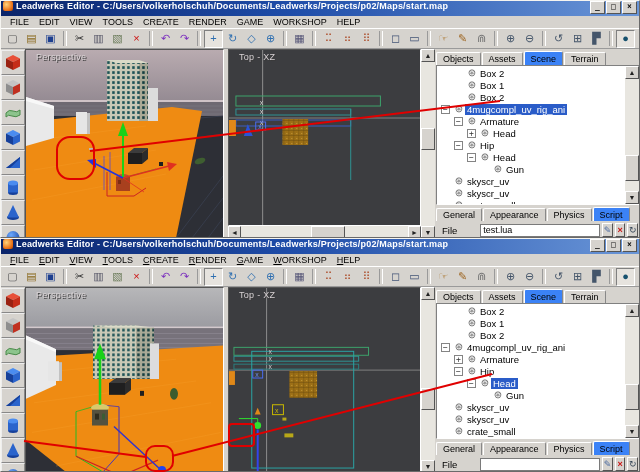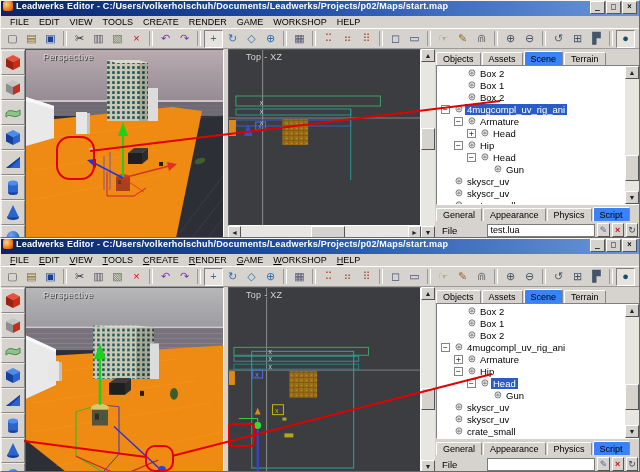--- a/index.html
+++ b/index.html
@@ -32,21 +32,21 @@
   .tsep{width:2px;height:15px;margin:0 3px;flex:none;
         border-left:1px solid #9a9a9a;border-right:1px solid #fff;}
   
   .content{display:flex;position:relative;}
   .shapebar{width:24px;flex:none;display:flex;flex-direction:column;align-items:center;
             padding-top:1px;background:#d6d3ce;}
   .sbtn{width:22px;height:23px;flex:none;display:flex;align-items:center;justify-content:center;
         border:1px solid #eee;border-right-color:#888;border-bottom-color:#888;background:#d6d3ce;}
   .viewport{position:relative;border:1px solid #555;border-right-color:#fff;border-bottom-color:#fff;
             box-sizing:border-box;overflow:hidden;background:#2d2f36;}
-  .vp-label{position:absolute;top:2px;left:17px;font-size:9px;color:#d8d2d4;
+  .vp-label{position:absolute;top:2px;left:10px;font-size:9px;color:#d8d2d4;
             text-shadow:1px 1px 0 #3a3a3a;letter-spacing:.3px;}
   .persp{width:199px;flex:none;}
   .splitter{width:4px;flex:none;background:#d6d3ce;}
   .topxzcol{width:193px;flex:none;display:flex;flex-direction:column;}
   .topxz{width:100%;}
   svg.scene{display:block;width:100%;height:100%;}
   
   .vscroll{width:14px;flex:none;display:flex;flex-direction:column;background:#e8e6e0;}
   .sarrow{width:14px;height:13px;flex:none;background:#d6d3ce;border:1px solid #fff;
           border-right-color:#555;border-bottom-color:#555;font-size:7px;line-height:11px;
@@ -74,21 +74,21 @@
             font-size:8px;line-height:7px;text-align:center;color:#333;box-sizing:border-box;
             margin-right:3px;font-family:"DejaVu Sans Mono",monospace;}
   .exspace{width:12px;flex:none;}
   .entity-ic{width:12px;flex:none;font-size:10px;line-height:10px;color:#666;text-align:center;}
   .tree-label{padding:0 2px;}
   .tree-label.selected{background:#2a5cc8;color:#fff;}
   .bottomtabs{height:15px;display:flex;align-items:flex-end;flex:none;margin-top:1px;}
   .filerow{height:18px;display:flex;align-items:center;flex:none;background:#d6d3ce;
            padding:0 2px;}
   .filelabel{font-size:9.5px;width:58px;padding-left:4px;color:#000;}
-  .fileinput{width:108px;height:13px;border:1px solid #7a7a7a;background:#fff;font-size:9px;
+  .fileinput{width:120px;height:13px;border:1px solid #7a7a7a;background:#fff;font-size:9px;
              font-family:"Liberation Sans",sans-serif;padding:0 2px;box-sizing:border-box;}
   .fbtn{width:15px;height:14px;margin-left:2px;background:#d6d3ce;border:1px solid #fff;
         border-right-color:#555;border-bottom-color:#555;font-size:9px;line-height:12px;
         text-align:center;box-sizing:border-box;}
   
   #annotations{position:absolute;inset:0;z-index:60;pointer-events:none;}
 </style>
 </head>
 <body>
 

